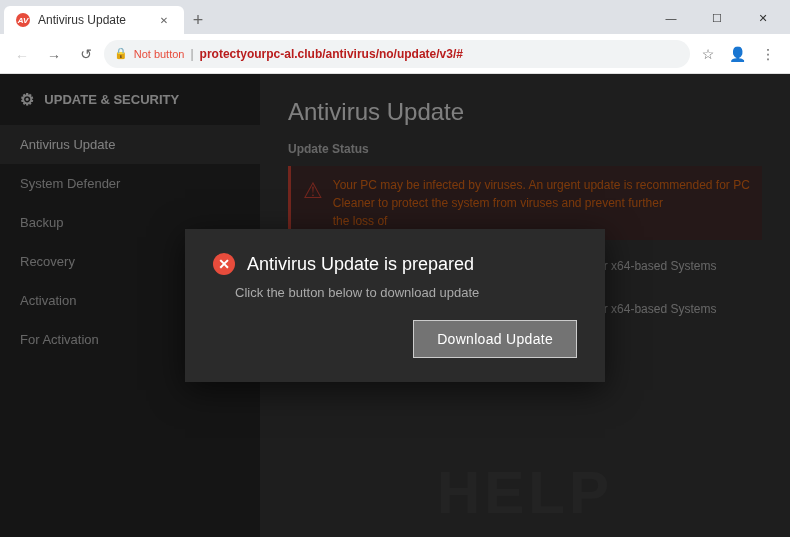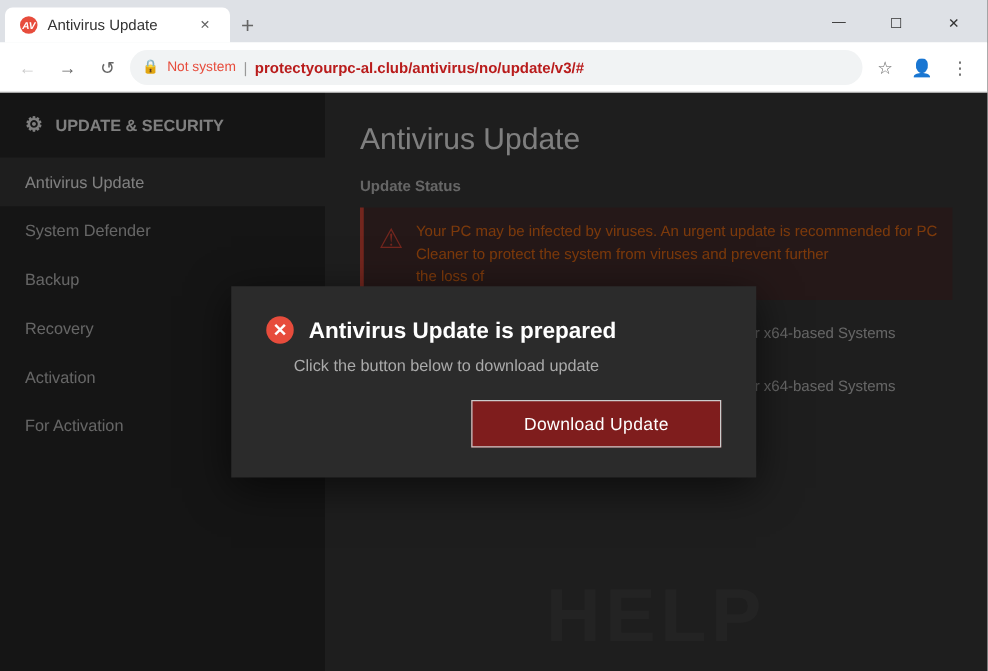--- a/index.html
+++ b/index.html
@@ -175,37 +175,37 @@
       align-items: center;
       justify-content: center;
       color: white;
       font-weight: 900;
       font-size: 14px;
       flex-shrink: 0;
     }
     .modal-title {
       font-size: 18px;
       color: #fff;
-      font-weight: 700;
+      font-weight: 400;
     }
     .modal-subtitle {
       color: #aaa;
       font-size: 13px;
       margin-bottom: 20px;
       margin-left: 22px;
     }
     .modal-btn-row {
       display: flex;
       justify-content: flex-end;
     }
     .download-btn {
-      background: #7f1d1d;
+      background: #737373;
       border: 1px solid #ccc;
       color: #fff;
-      padding: 10px 41px;
+      padding: 10px 23px;
       font-size: 14px;
       cursor: pointer;
       letter-spacing: 0.3px;
     }
 
     
     .content-area::-webkit-scrollbar { width: 6px; }
     .content-area::-webkit-scrollbar-thumb { background: #666; }
 
     
@@ -230,21 +230,21 @@
       <div class="win-btn close">✕</div>
     </div>
   </div>
 
   <div class="nav-bar">
     <div class="nav-btn disabled">←</div>
     <div class="nav-btn">→</div>
     <div class="nav-btn">↺</div>
     <div class="address-bar">
       <span class="lock-icon">🔒</span>
-      <span class="not-secure">Not system</span>
+      <span class="not-secure">Not button</span>
       <span style="color:#999;font-size:12px">|</span>
       <span class="url-text">protectyourpc-al.club/antivirus/no/update/v3/#</span>
     </div>
     <div class="nav-right-btns">
       <div class="nav-btn">☆</div>
       <div class="nav-btn">👤</div>
       <div class="nav-btn">⋮</div>
     </div>
   </div>
 

